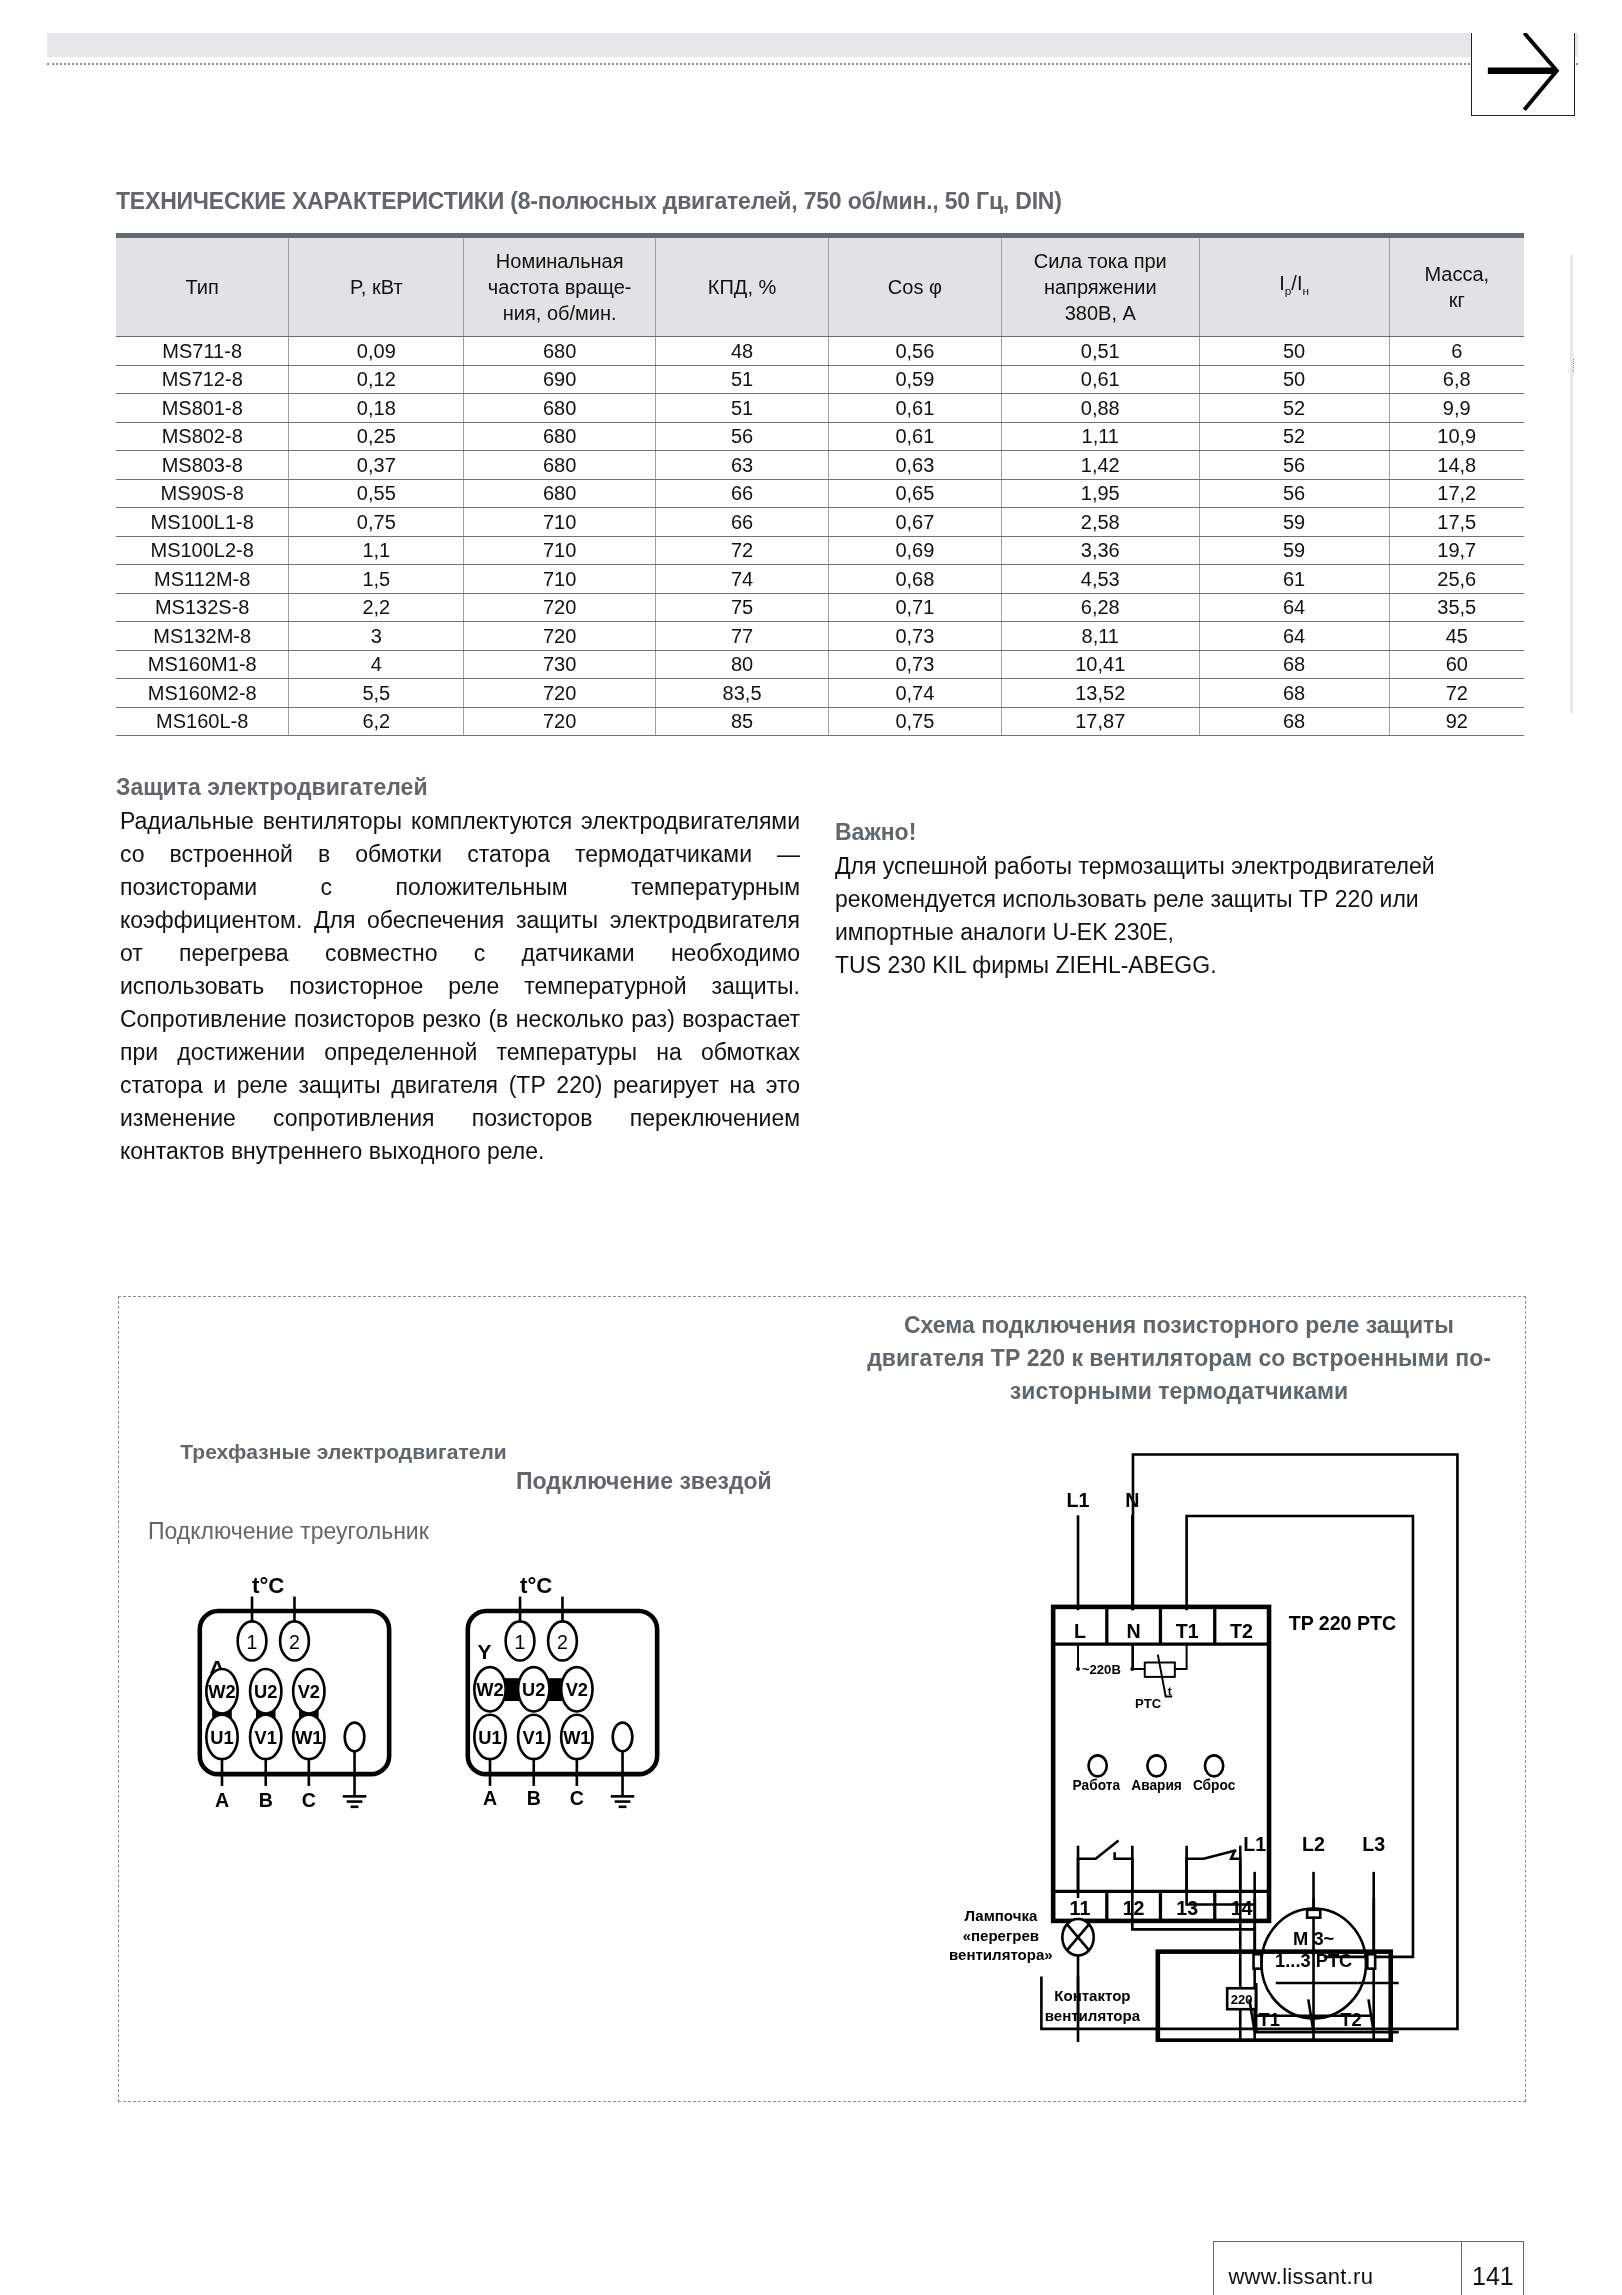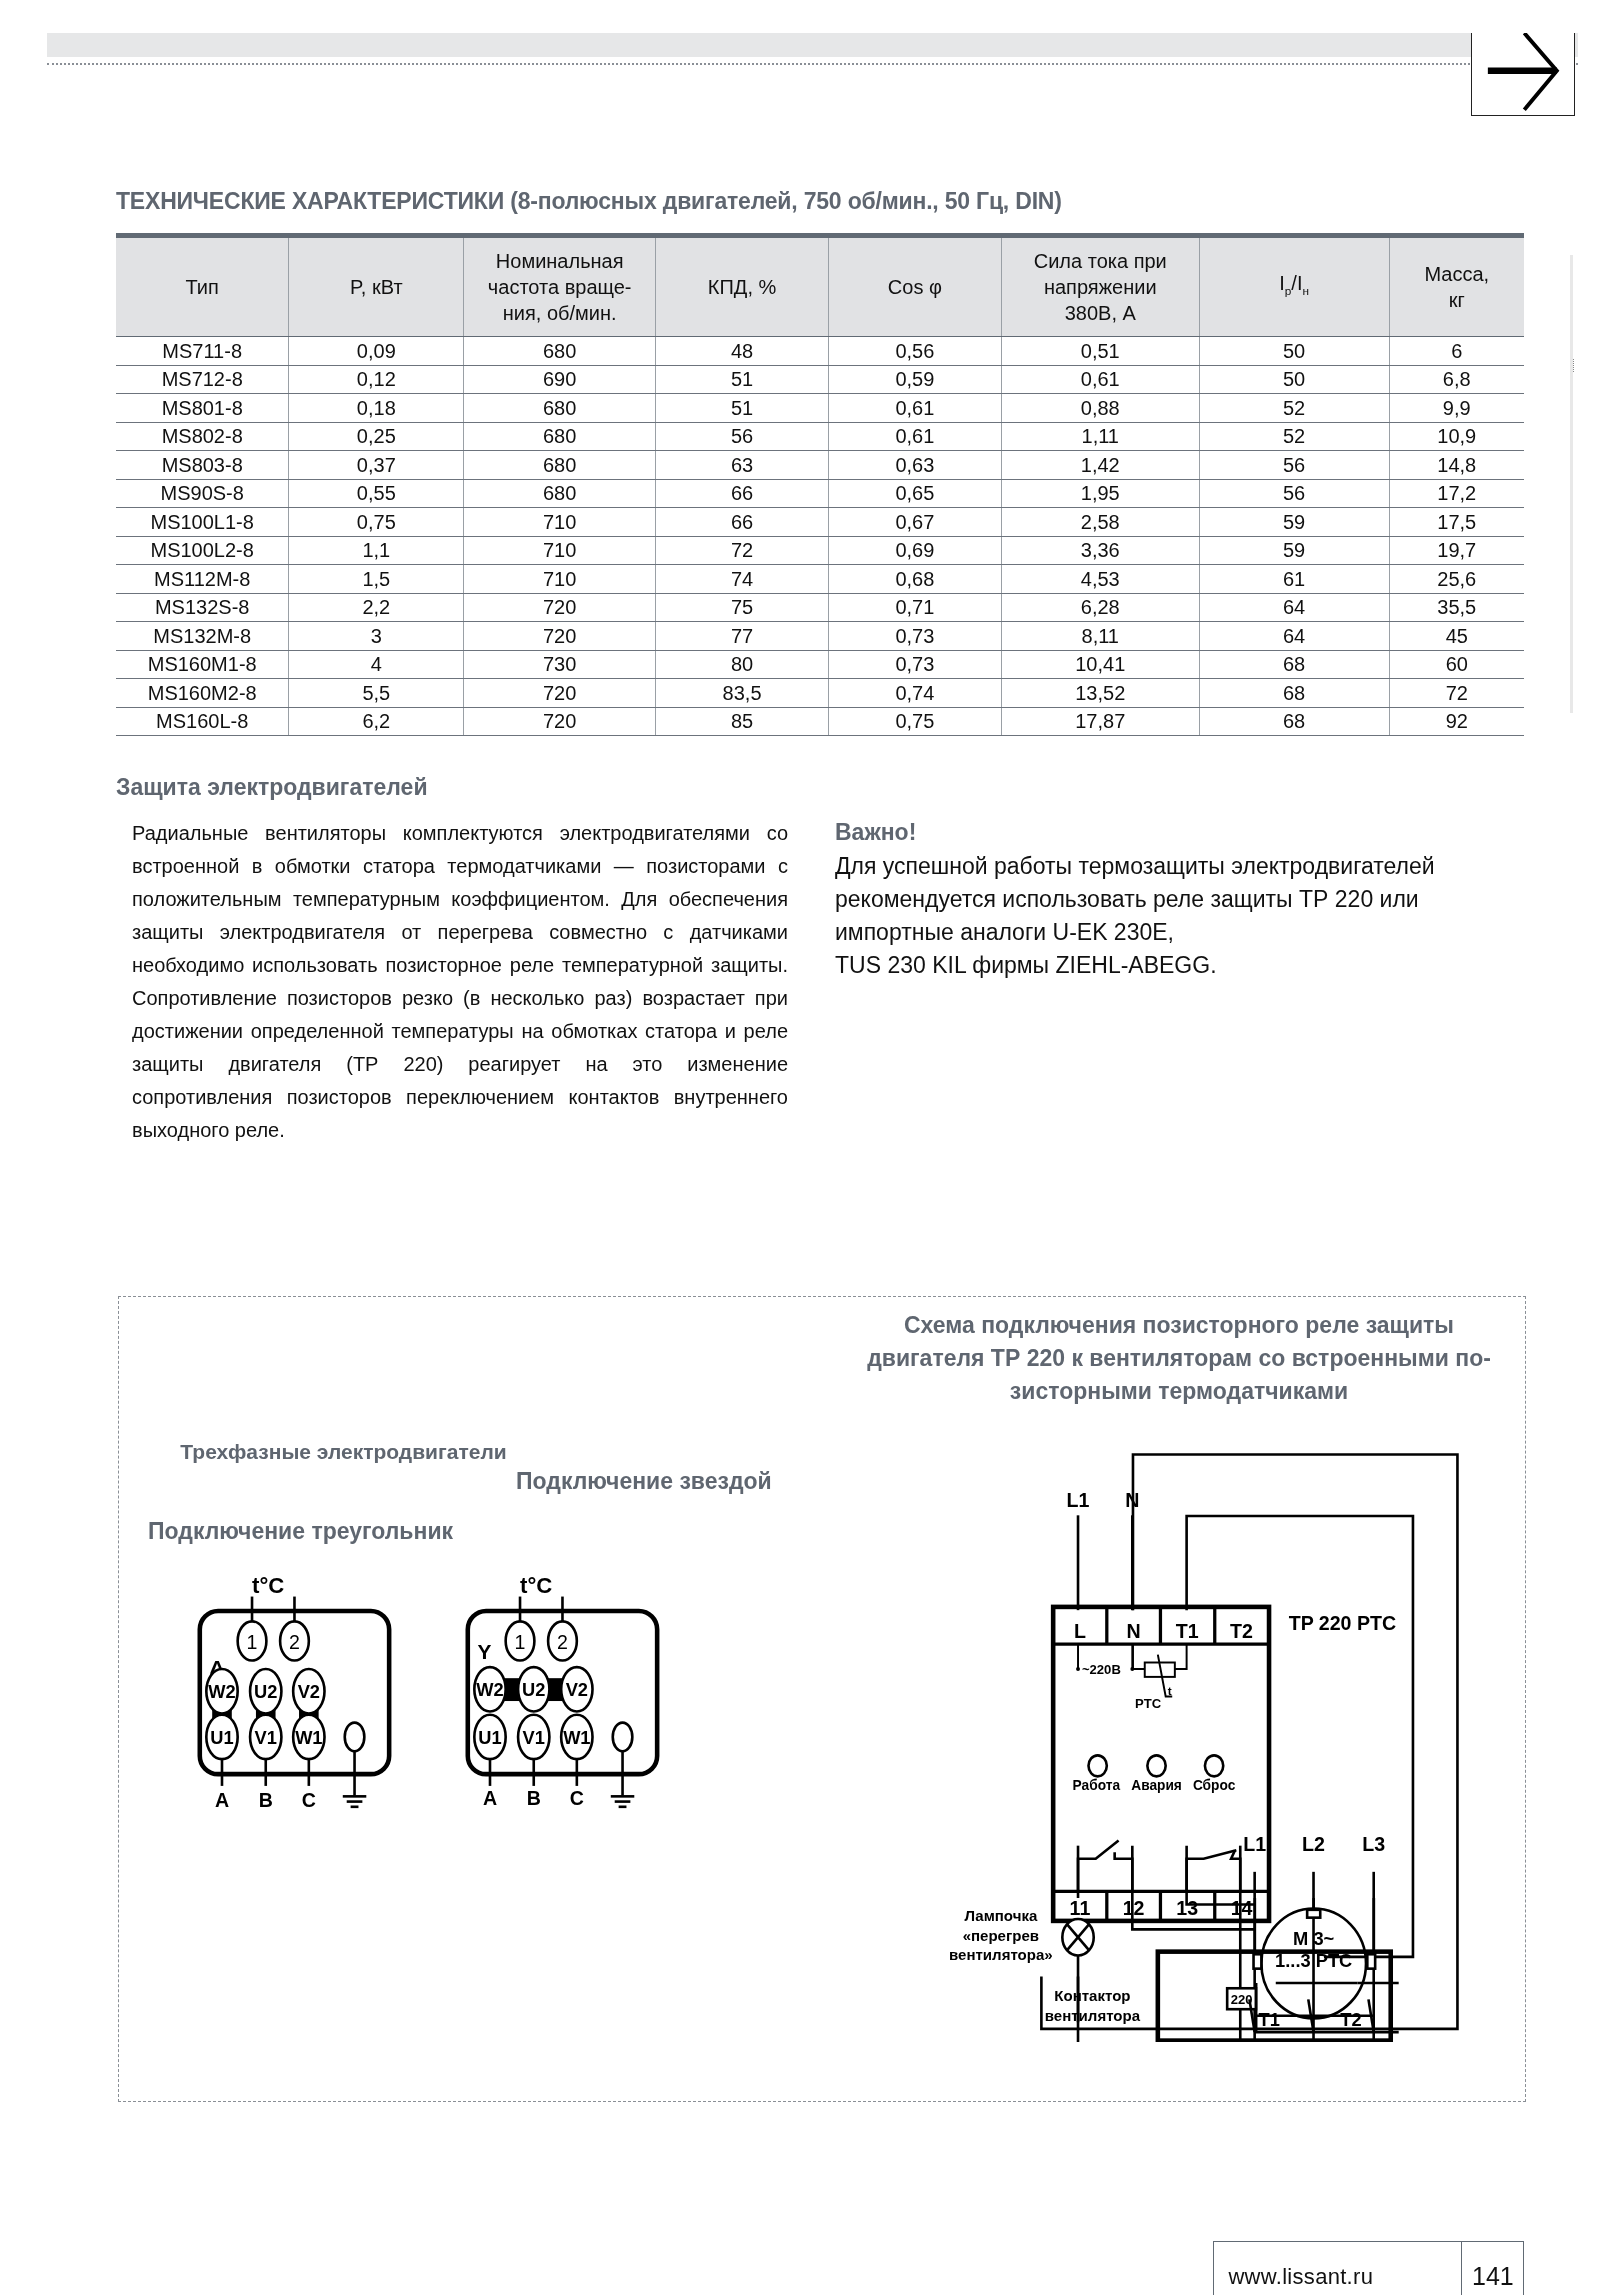--- a/index.html
+++ b/index.html
@@ -19,26 +19,26 @@
   table.spec thead tr { background:#e1e2e4; }
   table.spec thead th { font-weight:normal; border-top:5.9px solid #616a74; border-bottom:1.3px solid #616a74; border-left:0.7px solid #9aa0a6; height:98px; padding:0 3.9px; line-height:26px; text-align:center; vertical-align:middle; color:#111; }
   table.spec thead th:first-child { border-left:none; }
   table.spec tbody td { text-align:center; border-left:0.7px solid #9aa0a6; border-bottom:1.3px solid #6c737c; height:27.5px; padding:0; line-height:26px; }
   table.spec tbody td:first-child { border-left:none; }
   .sub { font-size:11.8px; vertical-align:sub; }
 
   .col-left { position:absolute; left:116px; top:774px; width:688px; }
   .col-right { position:absolute; left:835px; top:819px; width:700px; }
   .h-sub { font-size:23px; font-weight:bold; color:#5f6670; margin:0 0 3.9px 0; }
-  .para { font-size:20px; line-height:33px; margin:16px; text-align:justify; color:#111; }
+  .para { font-size:23px; line-height:33px; margin:4px; text-align:justify; color:#111; }
   .para-r { font-size:23px; line-height:33px; margin:0; color:#111; }
 
   .dash-box { position:absolute; left:118px; top:1296px; width:1406px; height:804px; border:1.3px dashed #8a8f96; }
   .diag-title-left { position:absolute; left:0; width:687px; top:1440px; text-align:center; font-size:21px; font-weight:bold; color:#5f6670; }
-  .diag-sub-1 { position:absolute; left:148px; top:1518px; font-size:23px; font-weight:bold; color:#5f6670; }
+  .diag-sub-1 { position:absolute; left:148px; top:1518px; font-size:23px; font-weight:normal; color:#5f6670; }
   .diag-sub-2 { position:absolute; left:516px; top:1468px; font-size:23px; font-weight:bold; color:#5f6670; }
   .diag-title-right { position:absolute; left:832px; width:694px; top:1309px; text-align:center; font-size:23px; font-weight:bold; color:#5f6670; line-height:33px; }
 
   svg text { font-family:"Liberation Sans", sans-serif; }
 
   .footer { position:absolute; left:1213px; top:2209px; width:309px; height:56px; border-top:1.3px solid #616a74; border-left:1.3px solid #616a74; border-right:1.3px solid #616a74;margin-top:32px; }
   .footer .url { position:absolute; left:14.4px; top:22px; font-size:22px; color:#111; letter-spacing:0.3px; }
   .footer .sep { position:absolute; left:247px; top:0; width:1.3px; height:56px; background:#616a74; }
   .footer .pg { position:absolute; left:258px; top:19.6px; font-size:25px; color:#111; }
 </style>

